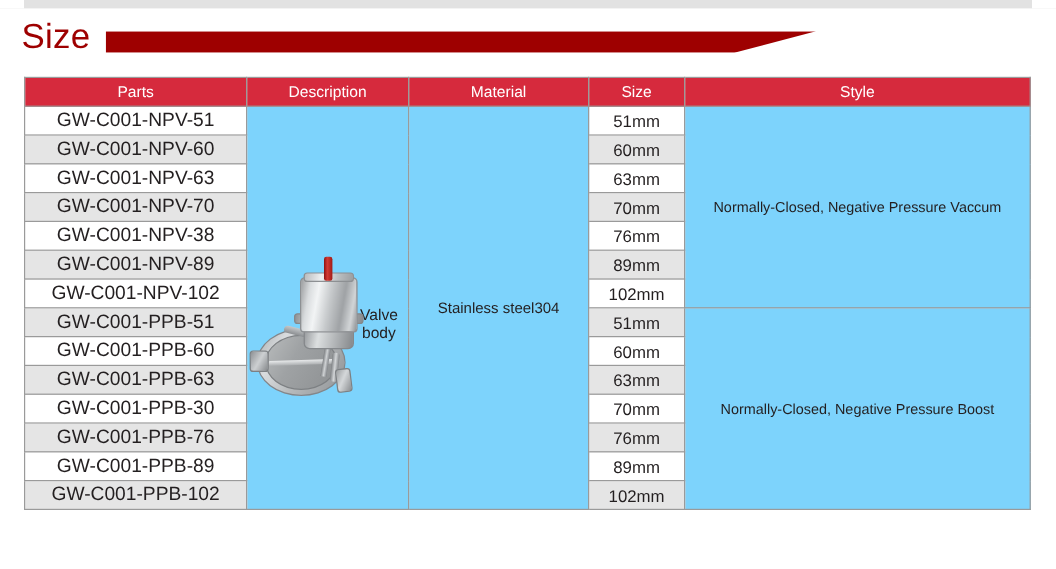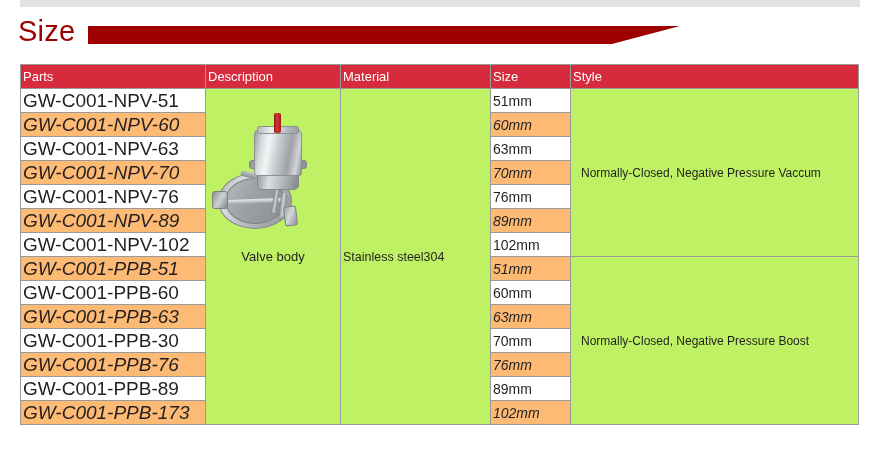--- a/index.html
+++ b/index.html
@@ -43,47 +43,47 @@
   
   .spec-table {
     position: absolute; left: 20px; top: 64px;
     width: 838px;
     border-collapse: collapse;
     table-layout: fixed;
     border: 1px solid #9a9a9a;
   }
   .spec-table th, .spec-table td {
     border: 1px solid #9a9a9a;
-    text-align: left;
+    text-align: center;
     vertical-align: middle;
     font-size: 12.5px;
     color: #231f20;
     padding: 0 2px;
   }
   .spec-table thead th {
     background: #D62A3D;
     color: #ffffff;
     height: 24px;
     font-size: 13px;
     font-weight: 400;
   }
   .spec-table tbody td { height: 24px; }
-  td.parts { font-size: 19px; }
-  tr.alt td.shade { background: #fdba74; font-style: italic; }
+  td.parts { font-size: 16px; }
+  tr.alt td.shade { background: #e5e5e5; }
   td.size-cell { font-size: 14px; }
-  td.desc-cell, td.material-cell, td.style-cell { background: #bef264; }
+  td.desc-cell, td.material-cell, td.style-cell { background: #7dd3fc; }
   td.style-cell { font-size: 12px; padding: 0 10px; }
 
   
   .desc-inner {
     position: relative;
     width: 100%;
     height: 100%;
     display: flex;
-    flex-direction: column;
+    flex-direction: row;
     align-items: center;
     justify-content: flex-start;
   }
   .valve-art {
     position: relative;
     width: 122px; height: 112px;
     margin-top: 22px;
   }
   .desc-label {
     margin-top: 26px;
@@ -241,21 +241,21 @@
         <td class="parts">GW-C001-NPV-63</td>
         <td class="size-cell">63mm</td>
       </tr>
 
       <tr class="alt">
         <td class="parts shade">GW-C001-NPV-70</td>
         <td class="size-cell shade">70mm</td>
       </tr>
 
       <tr>
-        <td class="parts">GW-C001-NPV-76</td>
+        <td class="parts">GW-C001-NPV-38</td>
         <td class="size-cell">76mm</td>
       </tr>
 
       <tr class="alt">
         <td class="parts shade">GW-C001-NPV-89</td>
         <td class="size-cell shade">89mm</td>
       </tr>
 
       <tr>
         <td class="parts">GW-C001-NPV-102</td>
@@ -287,19 +287,19 @@
         <td class="parts shade">GW-C001-PPB-76</td>
         <td class="size-cell shade">76mm</td>
       </tr>
 
       <tr>
         <td class="parts">GW-C001-PPB-89</td>
         <td class="size-cell">89mm</td>
       </tr>
 
       <tr class="alt">
-        <td class="parts shade">GW-C001-PPB-173</td>
+        <td class="parts shade">GW-C001-PPB-102</td>
         <td class="size-cell shade">102mm</td>
       </tr>
 
     </tbody>
   </table>
 </div>
 
 </body></html>

